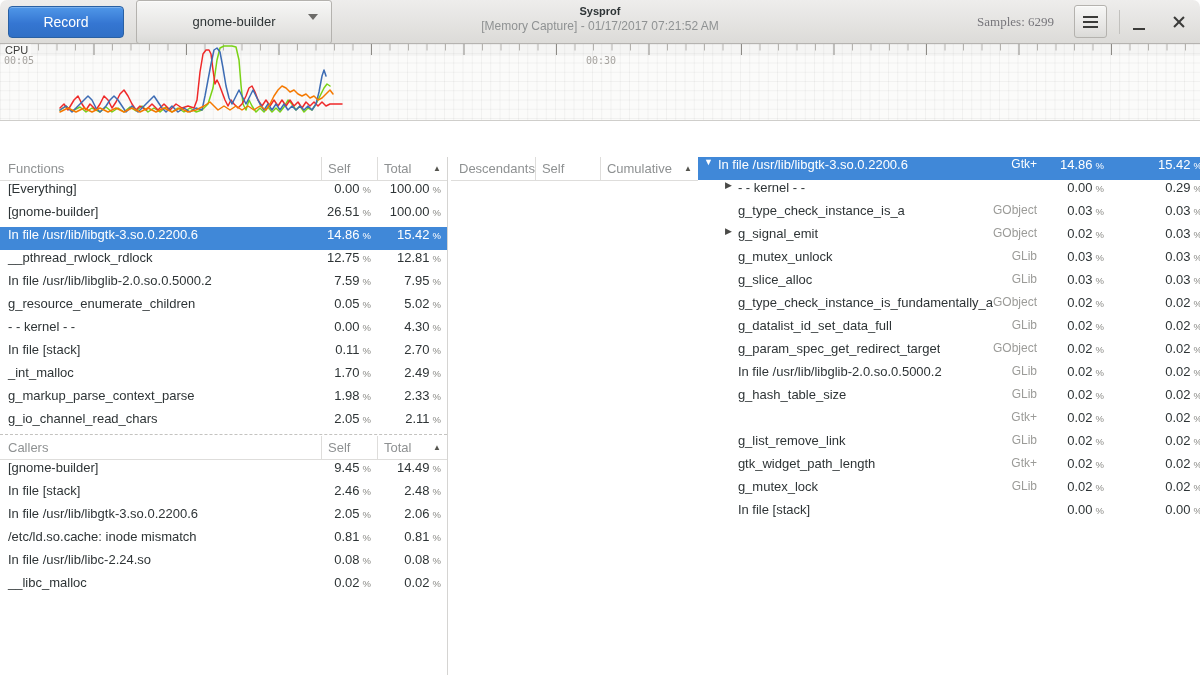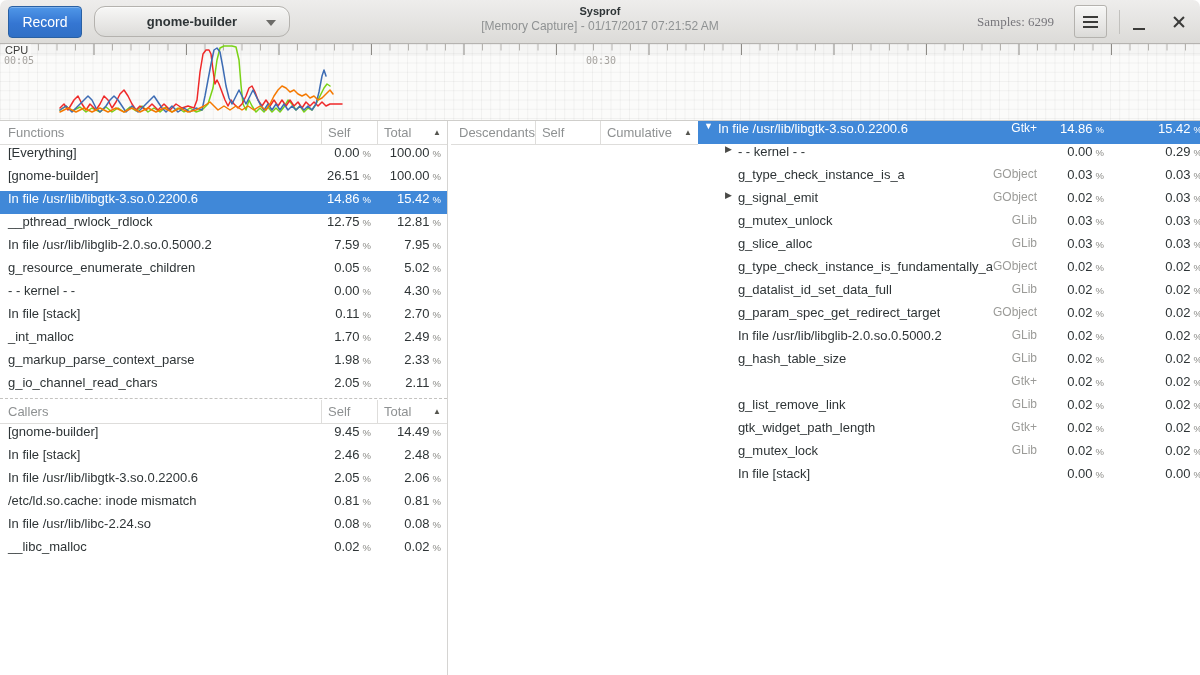--- a/index.html
+++ b/index.html
@@ -4,28 +4,28 @@
 <style>
   * { margin:0; padding:0; box-sizing:border-box; }
   html,body { width:1200px; height:675px; overflow:hidden; background:#fff;
     font-family:"Liberation Sans","DejaVu Sans",sans-serif; font-size:13px; color:#2e3436; }
   #window { width:1200px; height:675px; display:flex; flex-direction:column; background:#fff; }
 
   
   .headerbar { height:44px; flex:0 0 44px; display:flex; align-items:center; position:relative;
     background:linear-gradient(to bottom,#eeedec,#dcdbd8); border-bottom:1px solid #b5b3b0;
     border-radius:7px 7px 0 0; }
-  .btn-record { margin-left:8px; width:74px; height:32px; border-radius:4px;
+  .btn-record { margin-left:8px; width:116px; height:32px; border-radius:4px;
     border:1px solid #2960a3; color:#ffffff; font-size:14px; text-align:center; line-height:30px;
     background:linear-gradient(to bottom,#4f97e8,#3576d2 55%,#2f6fc6);
     box-shadow:inset 0 1px 0 rgba(255,255,255,.25); cursor:pointer; }
-  .btn-target { margin-left:12px; width:196px; height:31px; border-radius:11px; position:relative;
+  .btn-target { margin-left:12px; width:196px; height:44px; border-radius:3px; position:relative;
     border:1px solid #b4b2ae; background:linear-gradient(to bottom,#f7f7f6,#e2e1df 80%,#dadad7);
     display:flex; align-items:center; justify-content:center; cursor:pointer;
-    box-shadow:inset 0 1px 0 rgba(255,255,255,.6);font-weight:bold; }
+    box-shadow:inset 0 1px 0 rgba(255,255,255,.6); }
   .caret-down { position:absolute; right:13px; top:13px; width:0; height:0;
     border-left:5px solid transparent; border-right:5px solid transparent; border-top:6px solid #6c6b68; }
   .title-box { position:absolute; left:0; right:0; top:5px; text-align:center; pointer-events:none; }
   .title-box .t { font-weight:bold; font-size:11px; color:#2e3436; }
   .title-box .st { font-size:12px; color:#8f9293; margin-top:2px; }
   .hb-right { margin-left:auto; display:flex; align-items:center;font-family:Liberation Serif, serif; }
   .samples { color:#77767b; font-size:13px; }
   .btn-menu { margin-left:20px; width:33px; height:33px; border-radius:3px; border:1px solid #b4b2ae;
     background:linear-gradient(to bottom,#f7f7f6,#e2e1df 80%,#dadad7); display:flex;
     align-items:center; justify-content:center; cursor:pointer; box-shadow:inset 0 1px 0 rgba(255,255,255,.6);}
@@ -49,21 +49,21 @@
                      linear-gradient(to bottom,rgba(0,0,0,.045) 1px,transparent 1px);
     background-size:9.25px 9.25px; }
   .ruler-strip { position:absolute; left:0; top:0; width:100%; height:12px; background:rgba(0,0,0,.025); }
   .cpu-label { position:absolute; left:5px; top:0px; font-size:11px; color:#3c3c3a; z-index:3;
     background:rgba(251,251,250,.6); padding-right:3px; }
   .time-label { position:absolute; top:11px; font-size:10px; color:#a5a29e;
     font-family:"DejaVu Sans Mono",monospace; z-index:3; }
   #cpu-svg { position:absolute; left:0; top:0; z-index:2; }
 
   
-  .main { flex:1; display:flex; background:#fff; min-height:0; }
+  .main { flex:1; display:flex; background:#fff; min-height:0;margin-top:36px; }
   .left-pane { width:448px; flex:0 0 448px; border-right:1px solid #d5d4d2; display:flex; flex-direction:column; }
   .right-pane { flex:1; margin-left:3px; display:flex; flex-direction:row; }
 
   .thead { height:24px; flex:0 0 24px; display:flex; background:#fff; border-bottom:1px solid #dedddb;
     color:#8e9192; }
   .th { display:flex; align-items:center; overflow:hidden; white-space:nowrap; cursor:pointer; }
   .th.namec { flex:1; padding-left:8px; }
   .th.pc { border-left:1px solid #dedddb; padding-left:6px; }
   .w-self  { width:56px; flex:0 0 56px; }
   .w-total { width:70px; flex:0 0 70px; }

